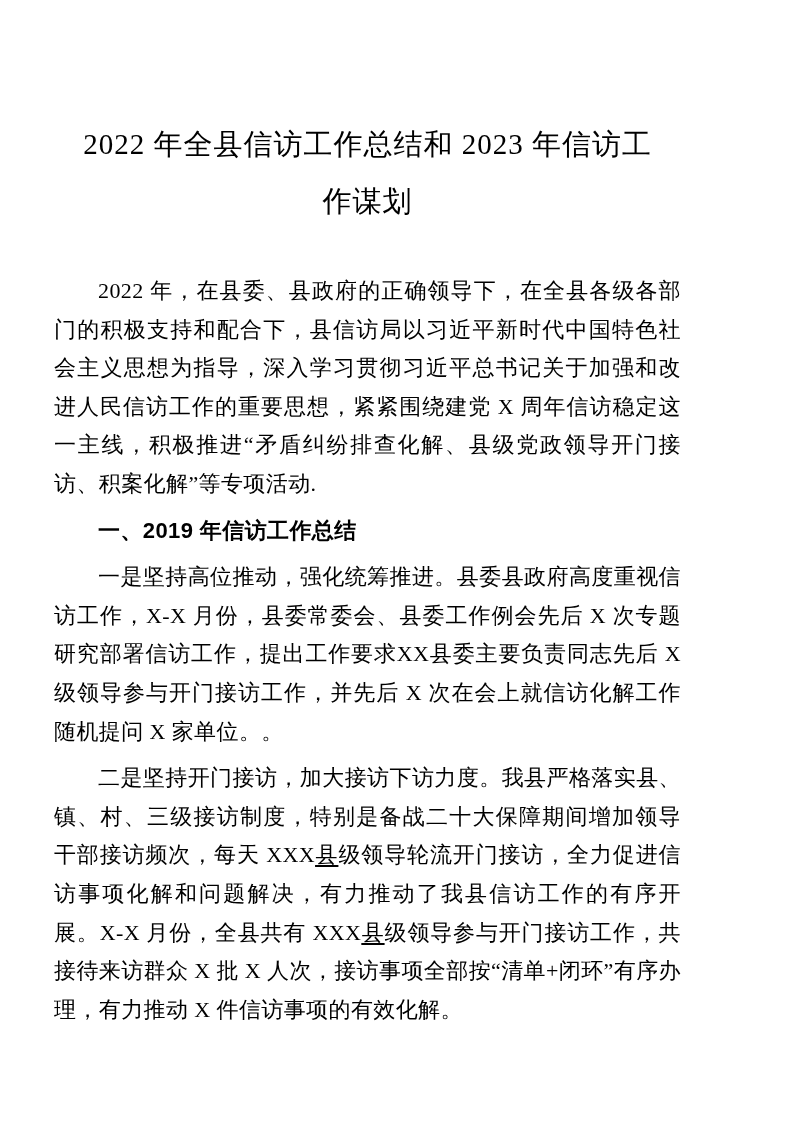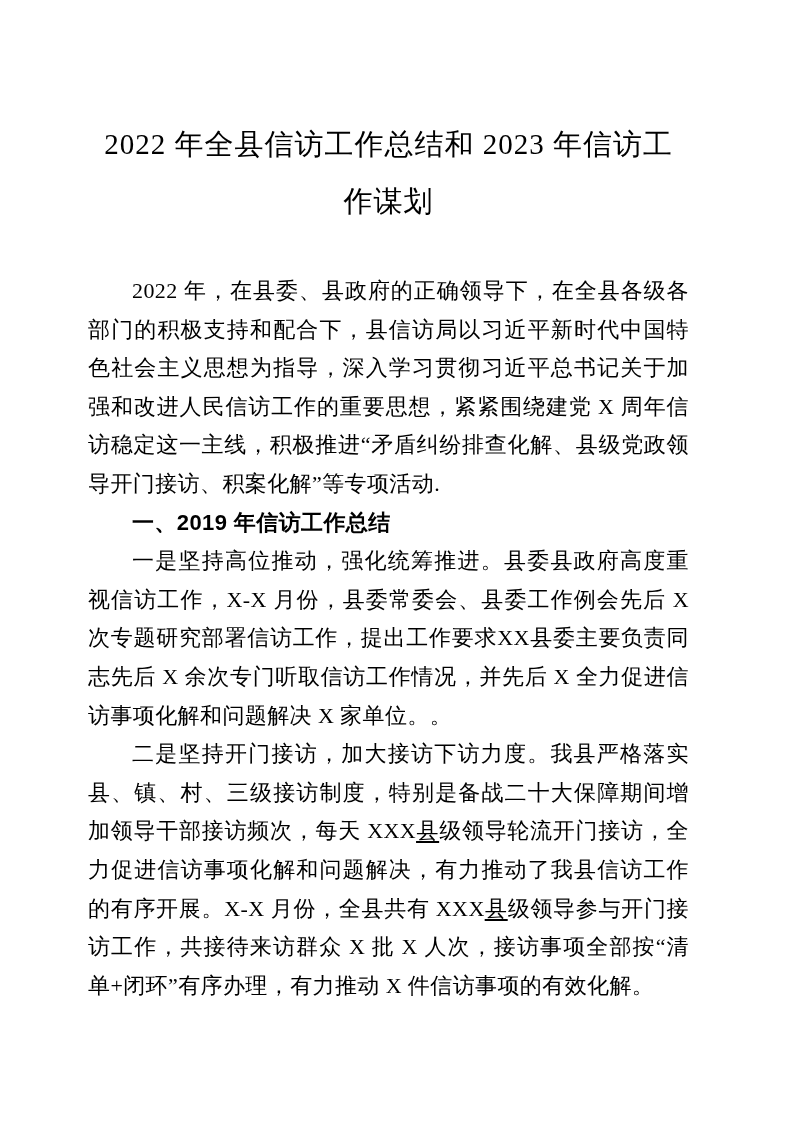--- a/index.html
+++ b/index.html
@@ -4,35 +4,35 @@
 <style>
   html, body { margin: 0; padding: 0; background: #ffffff; }
   .page {
     position: relative;
     width: 784px;
     height: 1122px;
     background: #ffffff;
     color: #000000;
     font-family: "Liberation Serif", "DejaVu Serif", serif;
     box-sizing: border-box;
-    padding: 116px 95px 0 88px;
+    padding: 116px 95px 0 46px;
     overflow: hidden;
   }
   .doc-title {
     margin: 0 0 42px 0;
     font-size: 29px;
     font-weight: 400;
     line-height: 57px;
     text-align: center;
     letter-spacing: 1px;
   }
   .doc-title .title-line { display: block; }
   .doc-body { }
   .para {
-    margin: 0;
+    margin: 8px;
     font-size: 22px;
     line-height: 38.6px;
     text-align: justify;
     text-justify: inter-ideograph;
     text-indent: 2em;
     letter-spacing: 0.4px;
     word-break: break-all;
   }
   .para.heading {
     font-family: "Liberation Sans", "DejaVu Sans", sans-serif;
@@ -47,16 +47,16 @@
 <body>
 
 <div class="page">
   <h1 class="doc-title">
     <span class="title-line">2022 年全县信访工作总结和 2023 年信访工</span>
     <span class="title-line">作谋划</span>
   </h1>
   <div class="doc-body">
       <p class="para body"><span>2022 年，在县委、县政府的正确领导下，在全县各级各部门的积极支持和配合下，县信访局以习近平新时代中国特色社会主义思想为指导，深入学习贯彻习近平总书记关于加强和改进人民信访工作的重要思想，紧紧围绕建党 X 周年信访稳定这一主线，积极推进“矛盾纠纷排查化解、县级党政领导开门接访、积案化解”等专项活动.</span></p>
       <p class="para heading"><span>一、2019 年信访工作总结</span></p>
-      <p class="para body"><span>一是坚持高位推动，强化统筹推进。县委县政府高度重视信访工作，X-X 月份，县委常委会、县委工作例会先后 X 次专题研究部署信访工作，提出工作要求XX县委主要负责同志先后 X 余次专门听取信访工作情况，并先后 X 全力促进信访事项化解和问题解决 X 家单位。。</span></p>
+      <p class="para body"><span>一是坚持高位推动，强化统筹推进。县委县政府高度重视信访工作，X-X 月份，县委常委会、县委工作例会先后 X 次专题研究部署信访工作，提出工作要求XX县委主要负责同志先后 X 级领导参与开门接访工作，并先后 X 次在会上就信访化解工作随机提问 X 家单位。。</span></p>
       <p class="para body"><span>二是坚持开门接访，加大接访下访力度。我县严格落实县、镇、村、三级接访制度，特别是备战二十大保障期间增加领导干部接访频次，每天 XXX</span><span class="u-seg">县</span><span>级领导轮流开门接访，全力促进信访事项化解和问题解决，有力推动了我县信访工作的有序开展。X-X 月份，全县共有 XXX</span><span class="u-seg">县</span><span>级领导参与开门接访工作，共接待来访群众 X 批 X 人次，接访事项全部按“清单+闭环”有序办理，有力推动 X 件信访事项的有效化解。</span></p>
     </div>
 </div>
 
 </body></html>

